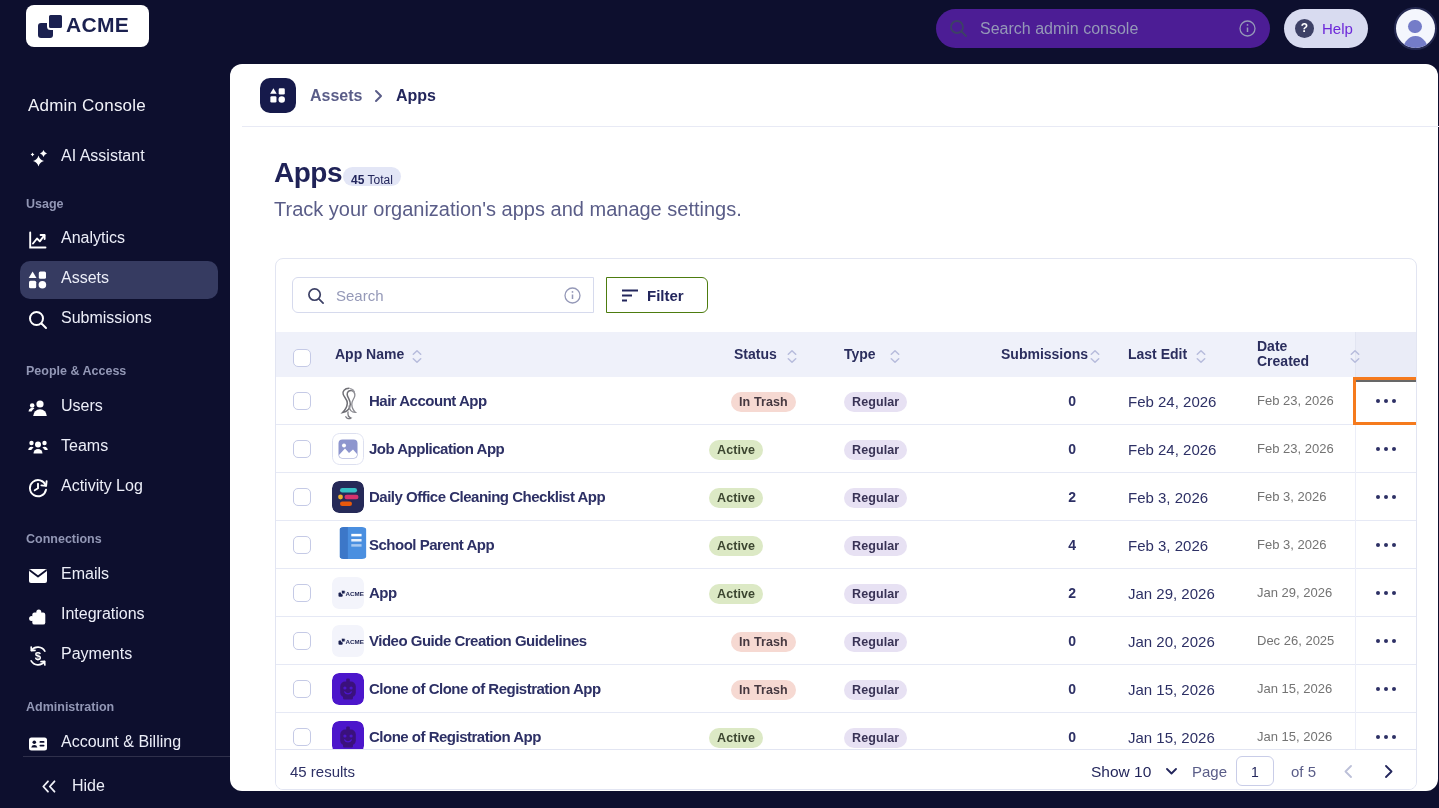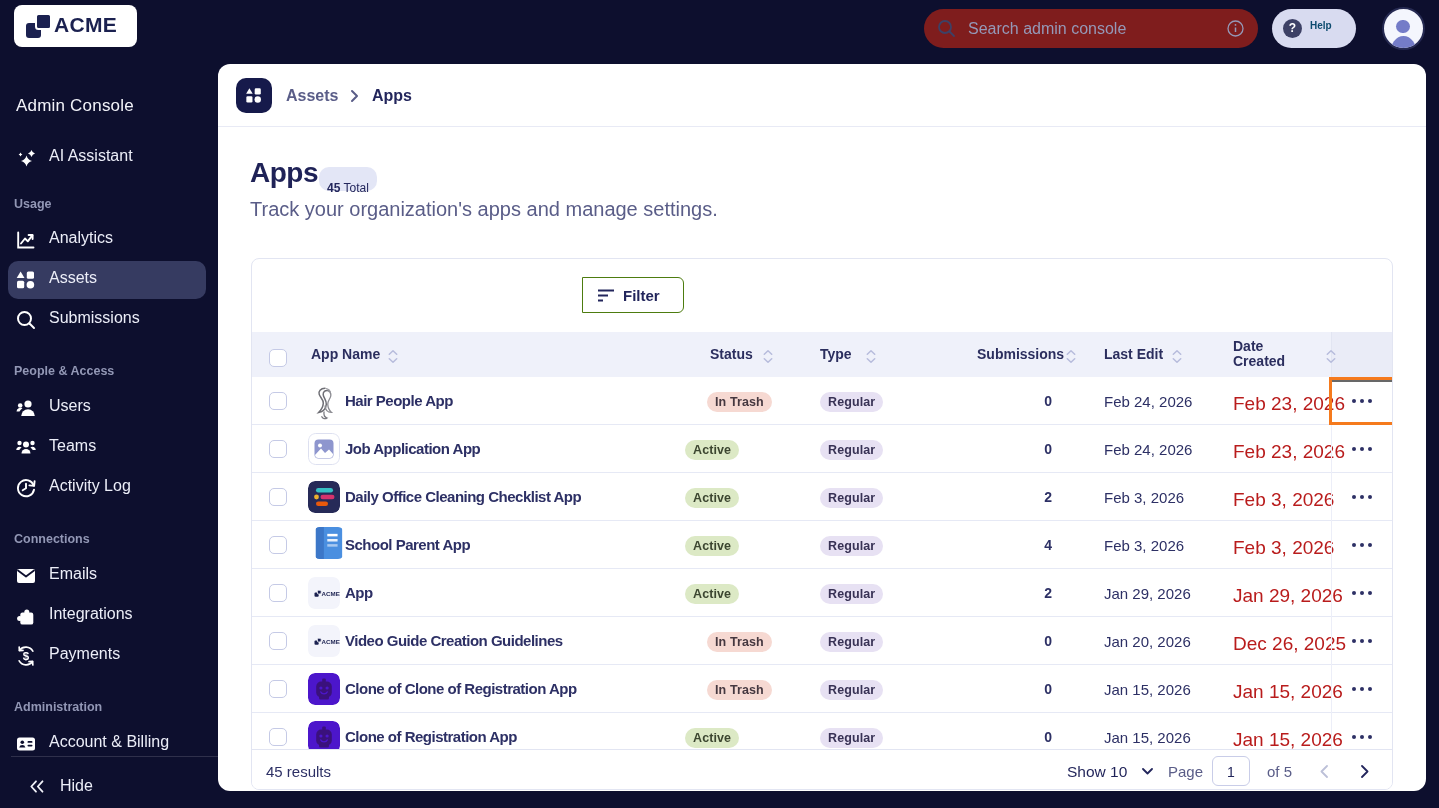--- a/index.html
+++ b/index.html
@@ -1,50 +1,50 @@
 <!DOCTYPE html>
 <html><head>
 <meta charset="utf-8">
 <style>
 * { margin:0; padding:0; box-sizing:border-box; }
 html,body { width:1439px; height:808px; overflow:hidden; }
 body { background:#0d0f2e; font-family:"Liberation Sans", sans-serif; position:relative; }
-.abs { position:absolute; }
+.abs { position:absolute;margin-left:12px; }
 
 
 .logo { left:14px; top:5px; width:123px; height:42px; background:#fff; border-radius:8px; }
 .logo .txt { position:absolute; left:40px; top:8px; font-size:21px; font-weight:bold; color:#1b2150; letter-spacing:0.3px; }
 .lg-big { position:absolute; left:12px; top:18px; width:15px; height:15px; background:#1b2150; border-radius:3px; }
 .lg-small { position:absolute; left:21px; top:8px; width:17px; height:17px; background:#1b2150; border-radius:3.5px; border:2.5px solid #fff; }
-.topsearch { left:924px; top:9px; width:334px; height:39px; background:#7f1d1d; border-radius:20px; }
+.topsearch { left:924px; top:9px; width:334px; height:39px; background:#4c1d95; border-radius:20px; }
 .topsearch .ph { position:absolute; left:44px; top:11px; font-size:16px; color:#9599b8; }
 .help { left:1272px; top:9px; width:84px; height:39px; background:#d8dbf0; border-radius:20px; }
 .help .q { position:absolute; left:11px; top:10px; width:19px; height:19px; border-radius:50%; background:#3d4166; color:#fff; font-size:12px; font-weight:bold; text-align:center; line-height:19px; }
-.help .t { position:absolute; left:38px; top:11px; font-size:10px; font-weight:bold; color:#0c4a6e; }
+.help .t { position:absolute; left:38px; top:11px; font-size:15px; font-weight:normal; color:#6d28d9; }
 .avatar { left:1382px; top:7px; width:43px; height:43px; border-radius:50%; background:#f4f6fd; border:2.5px solid #262a52; overflow:hidden; }
 .av-head { position:absolute; left:12.3px; top:11px; width:13.4px; height:13.4px; border-radius:50%; background:#747cc8; }
 .av-body { position:absolute; left:5.5px; top:27px; width:27px; height:20px; border-radius:50% 50% 0 0/90% 90% 0 0; background:#747cc8; }
 
 
 .sb-title { left:16px; top:96px; font-size:17px; color:#f2f3f9; letter-spacing:0.2px; }
 .nav-item { left:0; width:218px; height:40px; }
 .nav-item .ic { position:absolute; left:16px; top:10px; width:20px; height:20px; }
 .nav-item .tx { position:absolute; left:49px; top:9px; font-size:16px; color:#eceef8; }
 .sb-label { left:14px; font-size:12.5px; font-weight:bold; color:#9297b5; }
 .sel { left:8px; top:261px; width:198px; height:38px; background:#363b61; border-radius:10px; }
 .hide-bar { left:11px; top:756px; width:218px; height:52px; border-top:1px solid rgba(255,255,255,0.14); }
 
 
 .panel { left:218px; top:64px; width:1208px; height:727px; background:#fff; border-radius:12px; }
 .crumb { left:0; top:0; width:1208px; height:63px; border-bottom:1px solid #e8eaf5; }
 .crumb-ic { position:absolute; left:18px; top:14px; width:36px; height:35px; background:#161a4b; border-radius:10px; }
 .crumb .c1 { position:absolute; left:68px; top:23px; font-size:16px; font-weight:bold; color:#5a5d88; }
 .crumb .c2 { position:absolute; left:154px; top:23px; font-size:16px; font-weight:bold; color:#23265c; }
 .h1 { left:32px; top:93px; font-size:28px; font-weight:bold; color:#1f2257; letter-spacing:-0.5px; }
-.badge { left:101px; top:103px; height:19px; background:#e3e6f6; border-radius:10px; font-size:12px; color:#23265c; padding:12px 8px; line-height:19px; }
+.badge { left:101px; top:103px; height:19px; background:#e3e6f6; border-radius:10px; font-size:12px; color:#23265c; padding:4px 8px; line-height:19px; }
 .subtitle { left:32px; top:134px; font-size:20px; color:#5a5d88; }
 
 
 .card { left:33px; top:194px; width:1142px; height:532px; border:1px solid #e2e5f2; border-radius:8px; overflow:hidden; background:#fff; }
 .srch { position:absolute; left:16px; top:18px; width:302px; height:36px; border:1px solid #d6daed; border-radius:6px 0 0 6px; }
 .srch .ph { position:absolute; left:43px; top:9px; font-size:15px; color:#9599b8; }
 .filterbtn { position:absolute; left:330px; top:18px; width:102px; height:36px; border:1px solid #4d7c0f; border-radius:0 6px 6px 0; }
 .filterbtn .t { position:absolute; left:40px; top:9px; font-size:15px; font-weight:bold; color:#23265c; }
 .dl { position:absolute; left:983px; top:16px; width:142px; height:39px; border:1px solid #d6daed; border-radius:6px; }
 .dl .t { position:absolute; left:43px; top:11px; font-size:14.5px; font-weight:bold; color:#23265c; }
@@ -57,21 +57,21 @@
 .row { position:absolute; left:0; width:1140px; height:48px; border-bottom:1px solid #e6e9f5; background:#fff; }
 .cbx { position:absolute; left:17px; width:18px; height:18px; border:1.5px solid #c5cae6; border-radius:5px; background:#fff; }
 .appic { position:absolute; left:56px; top:8px; width:32px; height:32px; border-radius:7px; }
 .nm { position:absolute; left:93px; top:15px; font-size:15px; font-weight:bold; color:#2d3065; letter-spacing:-0.5px; }
 .pill { position:absolute; top:15px; height:20px; border-radius:10px; font-size:12.5px; font-weight:bold; line-height:20px; padding:0 8px; letter-spacing:0.1px; }
 .p-trash { left:455px; background:#f6d9d2; color:#453840; }
 .p-active { left:433px; background:#dce9c5; color:#3c4630; }
 .p-reg { left:568px; background:#e7e1f3; color:#383255; }
 .sub { position:absolute; left:725px; top:16px; width:75px; text-align:right; font-size:14px; font-weight:bold; color:#2d3065; }
 .d1 { position:absolute; left:852px; top:16px; font-size:15px; color:#2d3065; }
-.d2 { position:absolute; left:981px; top:16px; font-size:19px; color:#b91c1c; }
+.d2 { position:absolute; left:981px; top:16px; font-size:13px; color:#737373; }
 .dots { position:absolute; left:1100px; top:21px; width:24px; height:6px; }
 .dots i { position:absolute; top:1px; width:4px; height:4px; border-radius:50%; background:#2d3065; }
 .rowline { position:absolute; left:1079px; width:1px; height:48px; background:#eceef8; }
 
 .foot { position:absolute; left:0; bottom:0; width:1140px; height:40px; background:#fff; border-top:1px solid #e2e5f2; }
 .foot .res { position:absolute; left:14px; top:13px; font-size:15px; color:#2d3065; }
 .foot .show { position:absolute; left:815px; top:13px; font-size:15.5px; color:#1f2258; }
 .foot .pg { position:absolute; left:916px; top:13px; font-size:15px; color:#5a5d88; }
 .foot .inp { position:absolute; left:960px; top:6px; width:38px; height:30px; border:1px solid #c9cde8; border-radius:6px; font-size:14px; color:#23265c; text-align:center; line-height:30px; }
 .foot .of { position:absolute; left:1015px; top:13px; font-size:15px; color:#5a5d88; }
@@ -231,20 +231,32 @@
         <path d="M2 2 L7 7 L2 12" fill="none" stroke="#5a5d88" stroke-width="2" stroke-linecap="round" stroke-linejoin="round"></path>
       </svg>
     <div class="c2">Apps</div>
   </div>
   <div class="abs h1">Apps</div>
   <div class="abs badge"><b>45</b> Total</div>
   <div class="abs subtitle">Track your organization's apps and manage settings.</div>
 
   <div class="abs card">
 
+    <div class="srch">
+      <svg style="position:absolute;left:14px;top:9px" width="18" height="18" viewBox="0 0 19 19">
+          <circle cx="8" cy="8" r="6" fill="none" stroke="#3d4166" stroke-width="1.8"></circle>
+          <line x1="12.5" y1="12.5" x2="17" y2="17" stroke="#3d4166" stroke-width="1.8" stroke-linecap="round"></line>
+        </svg>
+      <div class="ph">Search</div>
+      <svg style="position:absolute;right:12px;top:9px" width="17" height="17" viewBox="0 0 17 17">
+          <circle cx="8.5" cy="8.5" r="7.5" fill="none" stroke="#9599b8" stroke-width="1.3"></circle>
+          <line x1="8.5" y1="7.5" x2="8.5" y2="12" stroke="#9599b8" stroke-width="1.5"></line>
+          <circle cx="8.5" cy="4.9" r="0.9" fill="#9599b8"></circle>
+        </svg>
+    </div>
     <div class="filterbtn">
       <svg style="position:absolute;left:15px;top:11px" width="17" height="13" viewBox="0 0 17 13">
           <line x1="0" y1="1.5" x2="16" y2="1.5" stroke="#23265c" stroke-width="2.2"></line>
           <line x1="0" y1="6.5" x2="10" y2="6.5" stroke="#23265c" stroke-width="2.2"></line>
           <line x1="0" y1="11.5" x2="5" y2="11.5" stroke="#23265c" stroke-width="2.2"></line>
         </svg>
       <div class="t">Filter</div>
     </div>
 
     <div class="thead">
@@ -277,21 +289,21 @@
     </div>
 
     <div class="row" style="top:118px">
       <div class="cbx" style="top:15px"></div>
       <svg class="appic" style="top:10px;left:64px;width:17px;height:34px" viewBox="0 0 17 34">
 <path d="M9 1.3 C4.6 1.3 2.2 4.2 3.2 7.4 C4.2 10.6 7.6 12.3 7.3 16.4 C7 20.4 5 23.2 2.6 25.6 C7.2 24.9 10 21.6 10.3 17.3 C10.6 13 7.4 10.8 7.2 7.6 C7 5 9 3.1 12 3.6" fill="none" stroke="#6f6f75" stroke-width="1.5" stroke-linecap="round"></path>
 <path d="M12 3.6 C14.4 4.8 15.3 7.3 14.5 9.9 C13.7 12.4 11.6 14 11.8 17.6 C12 21.3 13.6 23.7 15.5 25.4 C11.6 25.6 9 22.6 9.1 18.9" fill="none" stroke="#8c8c92" stroke-width="1.3" stroke-linecap="round"></path>
 <path d="M8 25 C7.6 28 8.7 30.3 11 31 C9.3 32.3 6.8 31.7 5.8 29.8" fill="none" stroke="#7a7a80" stroke-width="1.3" stroke-linecap="round"></path>
 <path d="M10.5 1.6 C12.6 2 13.8 3 14.4 4.6" fill="none" stroke="#9a9aa0" stroke-width="1.1" stroke-linecap="round"></path>
 </svg>
-      <div class="nm">Hair People App</div>
+      <div class="nm">Hair Account App</div>
       <div class="pill p-trash">In Trash</div>
       <div class="pill p-reg">Regular</div>
       <div class="sub">0</div>
       <div class="d1">Feb 24, 2026</div>
       <div class="d2">Feb 23, 2026</div>
       <div class="rowline"></div>
       <div class="dots">
           <i style="left:0"></i>
           <i style="left:8px"></i>
           <i style="left:16px"></i>

